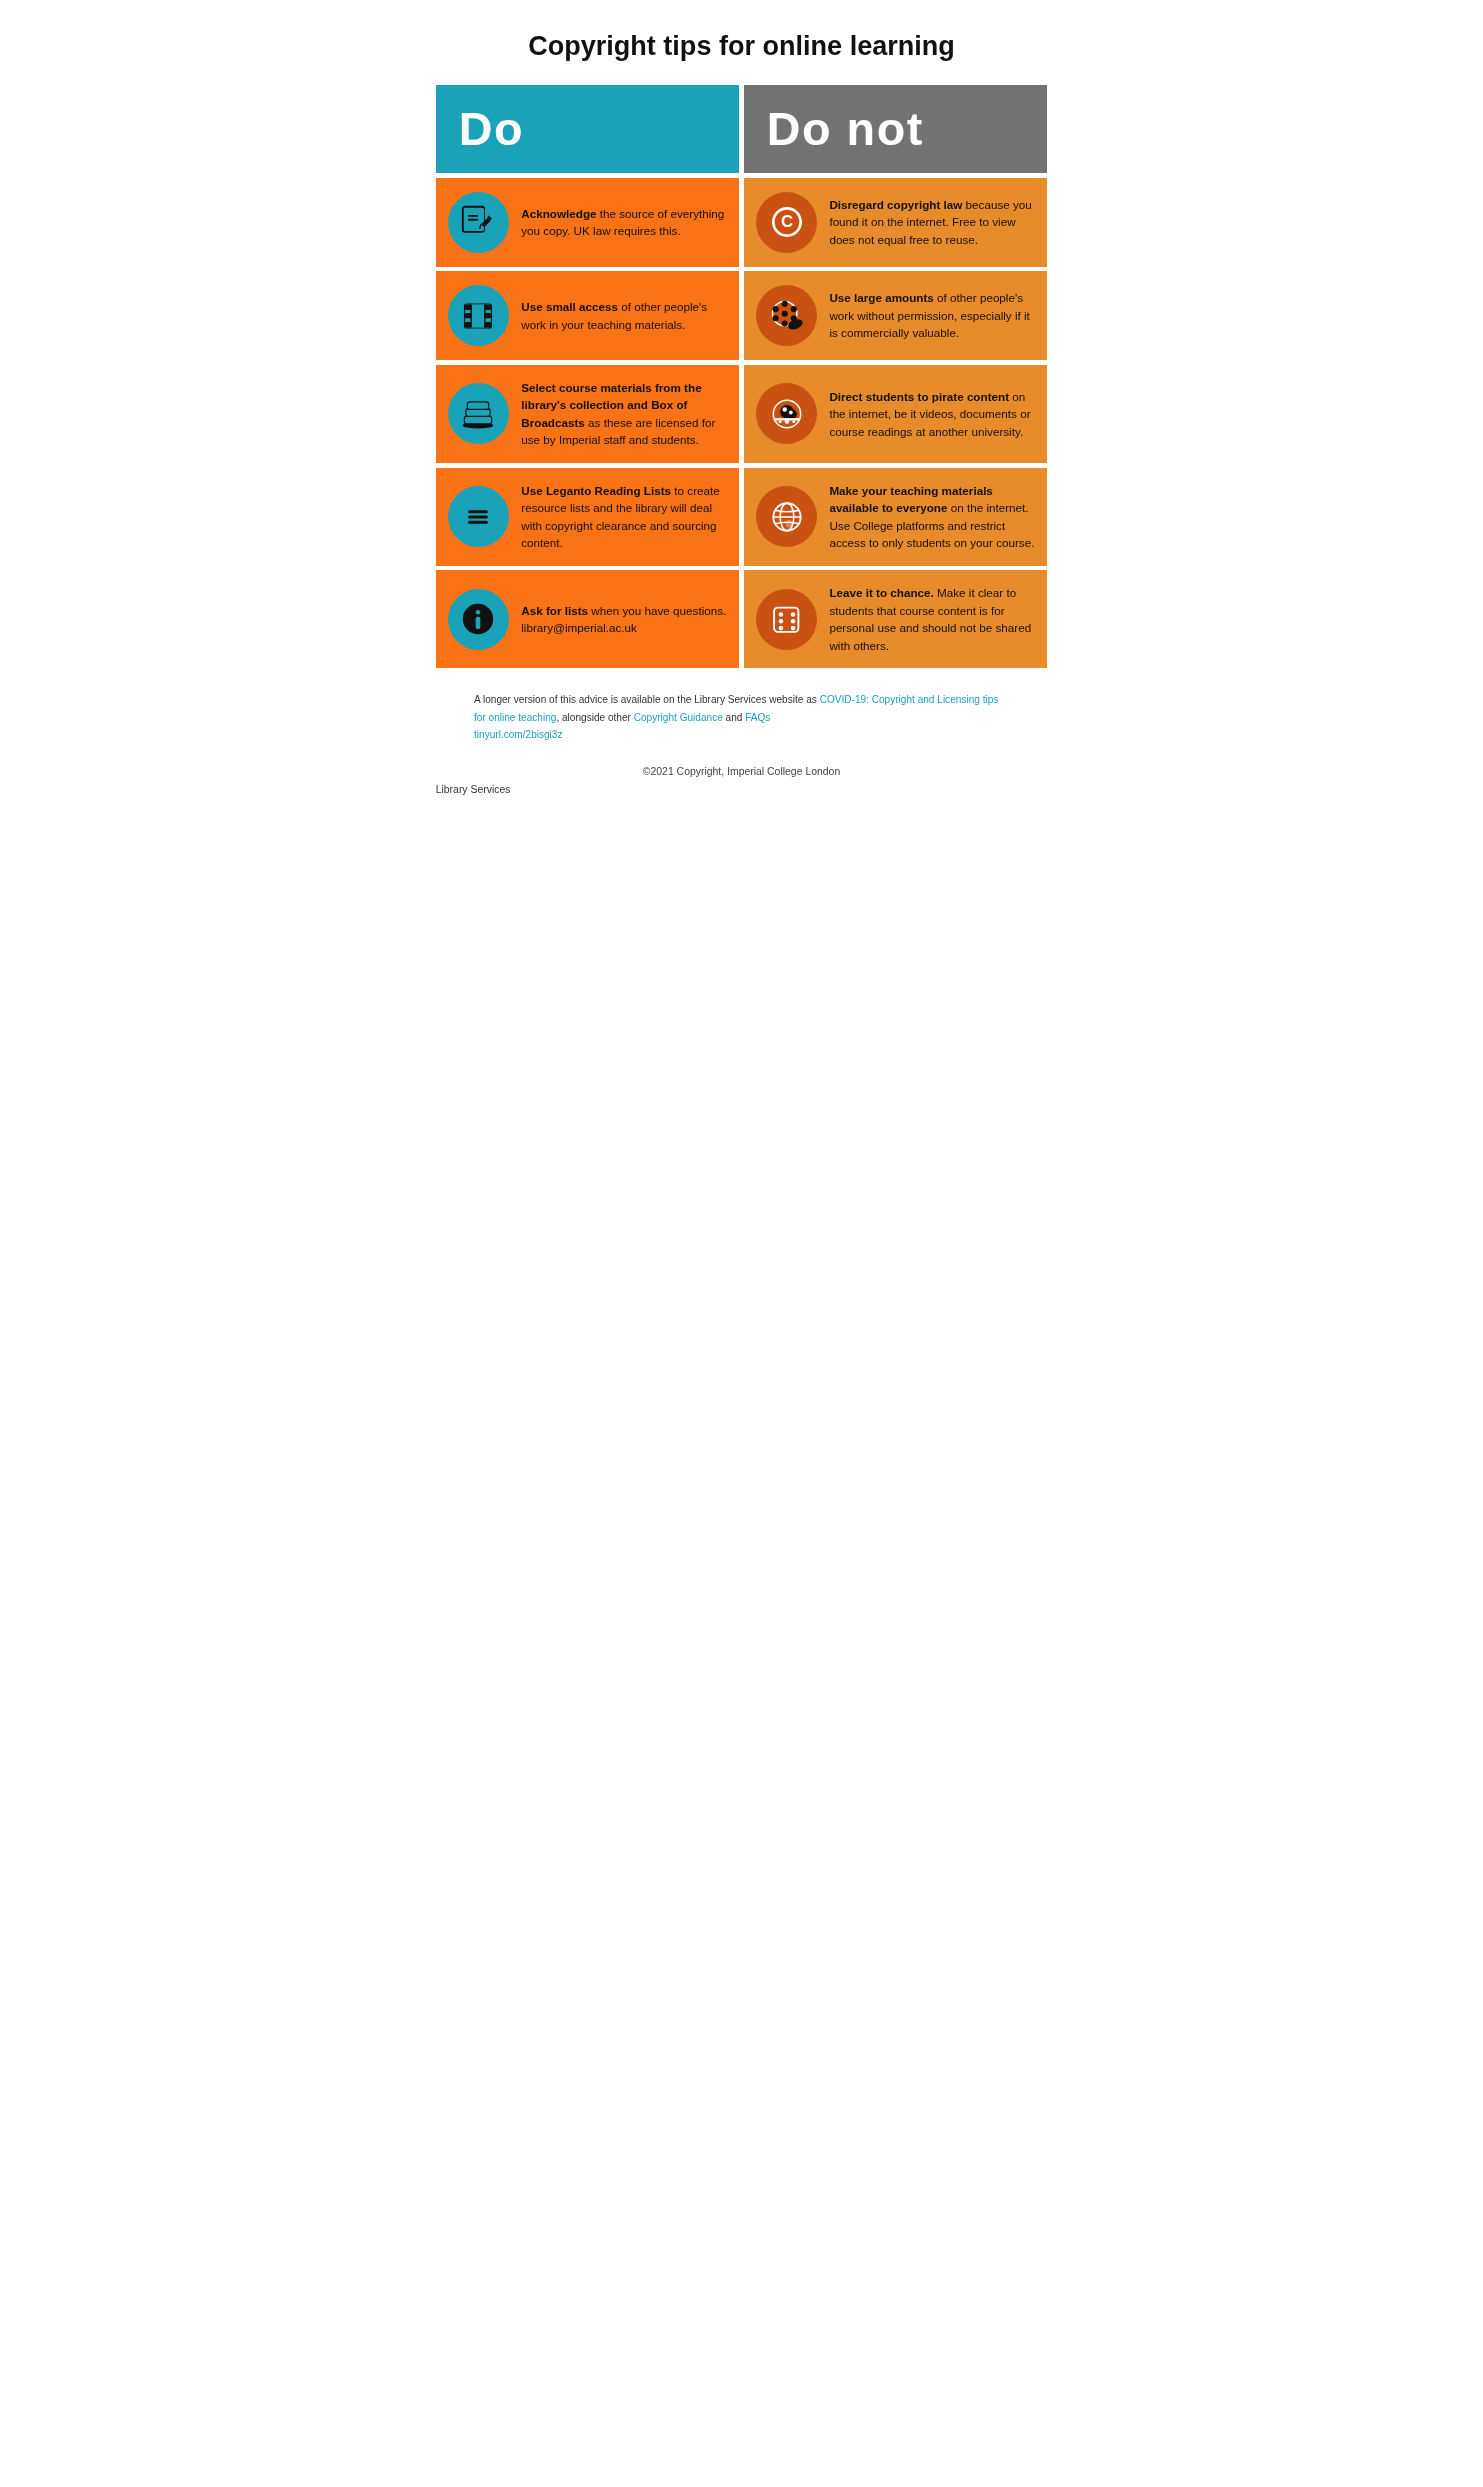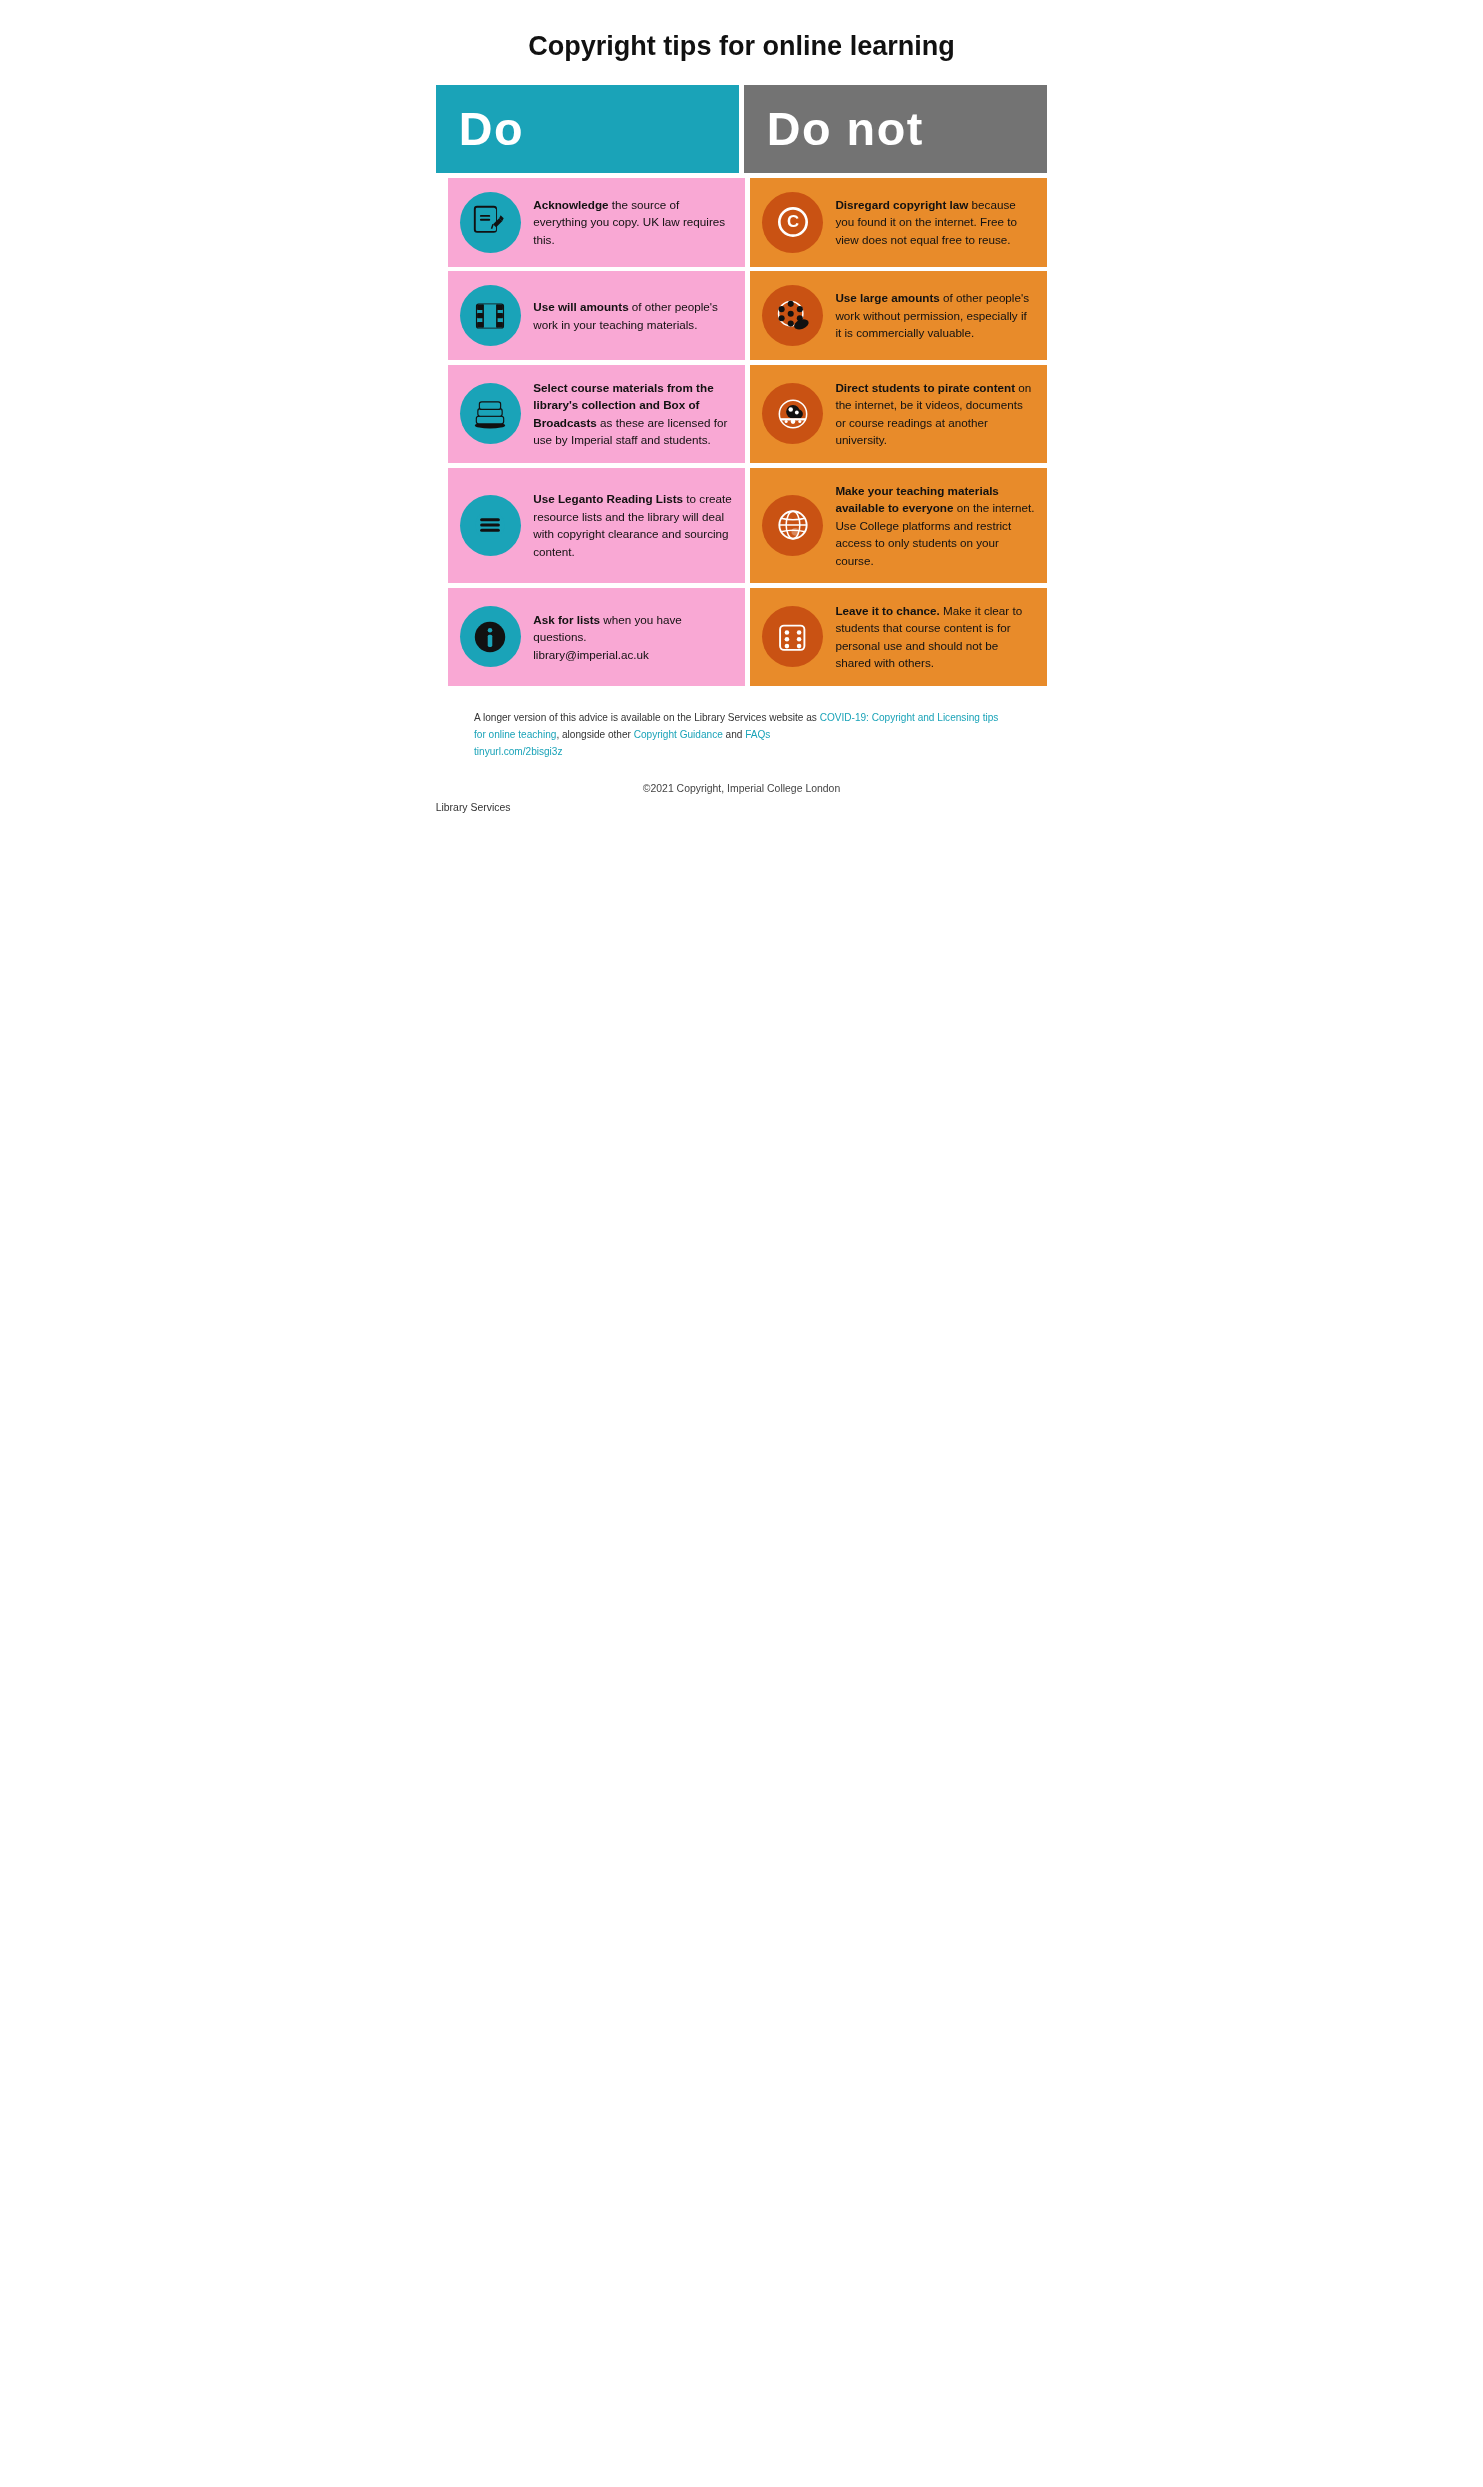--- a/index.html
+++ b/index.html
@@ -52,22 +52,21 @@
       gap: 4.6px;
     }
     .card {
       flex: 1;
       display: flex;
       align-items: center;
       padding: 14px 12.3px;
       gap: 12.3px;
     }
     .card.do-card {
-      background: #f9a8d4;
-      margin-left: 12px;
+      background: #f97316;
     }
     .card.donot-card {
       background: #e88b2a;
     }
     .icon-circle {
       width: 61px;
       height: 61px;
       min-width: 61px;
       border-radius: 50%;
       display: flex;
@@ -174,21 +173,21 @@
       <rect x="8" y="21" width="8" height="7" fill="#111" rx="1"></rect>
       <rect x="8" y="33" width="8" height="7" fill="#111" rx="1"></rect>
       <rect x="34" y="10" width="8" height="7" fill="#111" rx="1"></rect>
       <rect x="34" y="21" width="8" height="7" fill="#111" rx="1"></rect>
       <rect x="34" y="33" width="8" height="7" fill="#111" rx="1"></rect>
       <rect x="16" y="10" width="18" height="30" fill="#1aa3b8"></rect>
       <line x1="16" y1="10" x2="16" y2="40" stroke="#111" stroke-width="2"></line>
       <line x1="34" y1="10" x2="34" y2="40" stroke="#111" stroke-width="2"></line>
     </svg>
           </div>
-          <div class="card-text"><b>Use will amounts</b> of other people's work in your teaching materials.</div>
+          <div class="card-text"><b>Use small access</b> of other people's work in your teaching materials.</div>
         </div>
         <div class="card donot-card">
           <div class="icon-circle">
             <svg viewBox="0 0 50 50" xmlns="http://www.w3.org/2000/svg">
       <circle cx="22" cy="22" r="16" fill="#c95213" stroke="#fff" stroke-width="2"></circle>
       <circle cx="22" cy="22" r="4" fill="#111"></circle>
       <circle cx="22" cy="9" r="4" fill="#111"></circle>
       <circle cx="22" cy="35" r="4" fill="#111"></circle>
       <circle cx="10" cy="16" r="4" fill="#111"></circle>
       <circle cx="34" cy="16" r="4" fill="#111"></circle>

